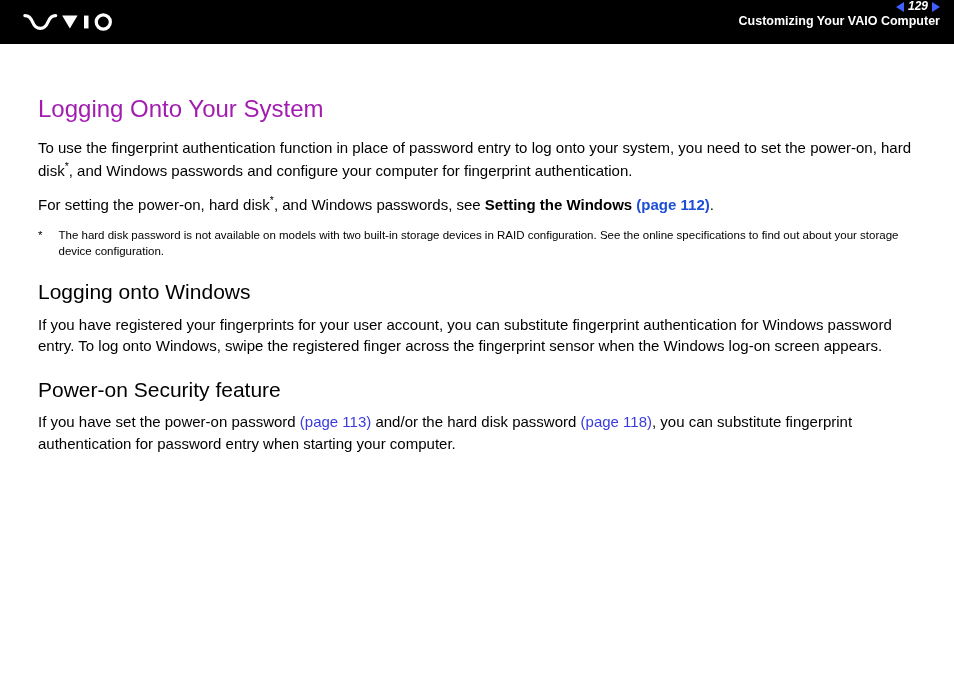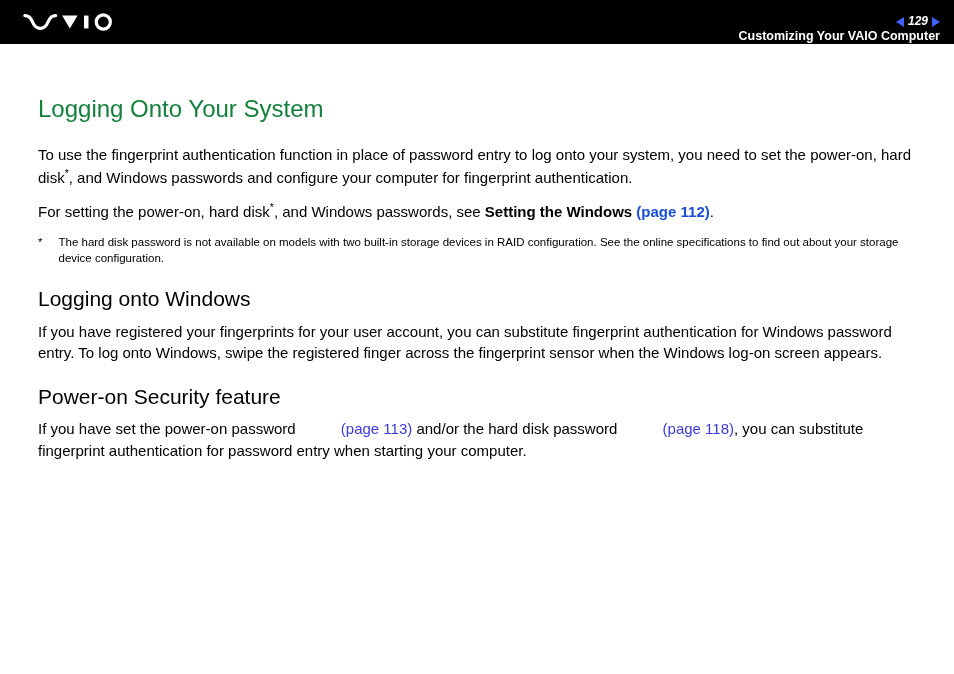--- a/index.html
+++ b/index.html
@@ -7,21 +7,21 @@
     font-family: Arial, Helvetica, sans-serif;
     width: 954px;
     height: 674px;
     background: #fff;
     overflow: hidden;
   }
   .header {
     background: #000;
     height: 44px;
     display: flex;
-    align-items: flex-end;
+    align-items: flex-start;
     justify-content: space-between;
     padding: 0 14px 0 20px;
     position: relative;
   }
   .logo {
     color: #fff;
     display: flex;
     align-items: center;
     height: 100%;
   }
@@ -52,45 +52,45 @@
     font-weight: bold;
     margin-top: 2px;
   }
   .content {
     padding: 48px 38px 0 38px;
     color: #000;
     font-size: 15px;
     line-height: 1.45;
   }
   h1.title {
-    color: #15803d;
+    color: #a21caf;
     font-weight: normal;
     font-size: 24px;
-    margin-bottom: 17px;
+    margin-bottom: 10px;
   }
   h2.sub {
     font-weight: normal;
     font-size: 21px;
     margin-top: 18px;
     margin-bottom: 6px;
   }
   .para { margin-bottom: 12px; }
   .footnote-row {
     display: flex;
     gap: 16px;
     font-size: 11.5px;
     margin-bottom: 14px;
     line-height: 1.35;
   }
   .footnote-row .marker { flex: 0 0 auto; }
   .footnote-row .text { flex: 1 1 auto; }
   sup { font-size: 0.7em; vertical-align: super; }
   .bold { font-weight: bold; }
   .link { color: #1d4ed8; font-weight: bold; }
-  .link-plain { color: #3b3bdd; margin-left: 41px; }
+  .link-plain { color: #3b3bdd; }
 </style>
 </head>
 <body>
 
 <div class="header">
   <div class="logo">
     <svg viewBox="0 0 160 28" width="110" fill="#fff">
       <path d="M2 4 Q 10 4 14 14 Q 18 24 26 24 Q 34 24 38 14 Q 42 4 50 4" stroke="#fff" stroke-width="5" fill="none" stroke-linecap="round"></path>
       <path d="M60 4 L72 24 L84 4 Z" fill="#fff"></path>
       <rect x="94" y="4" width="7" height="20" fill="#fff"></rect>

